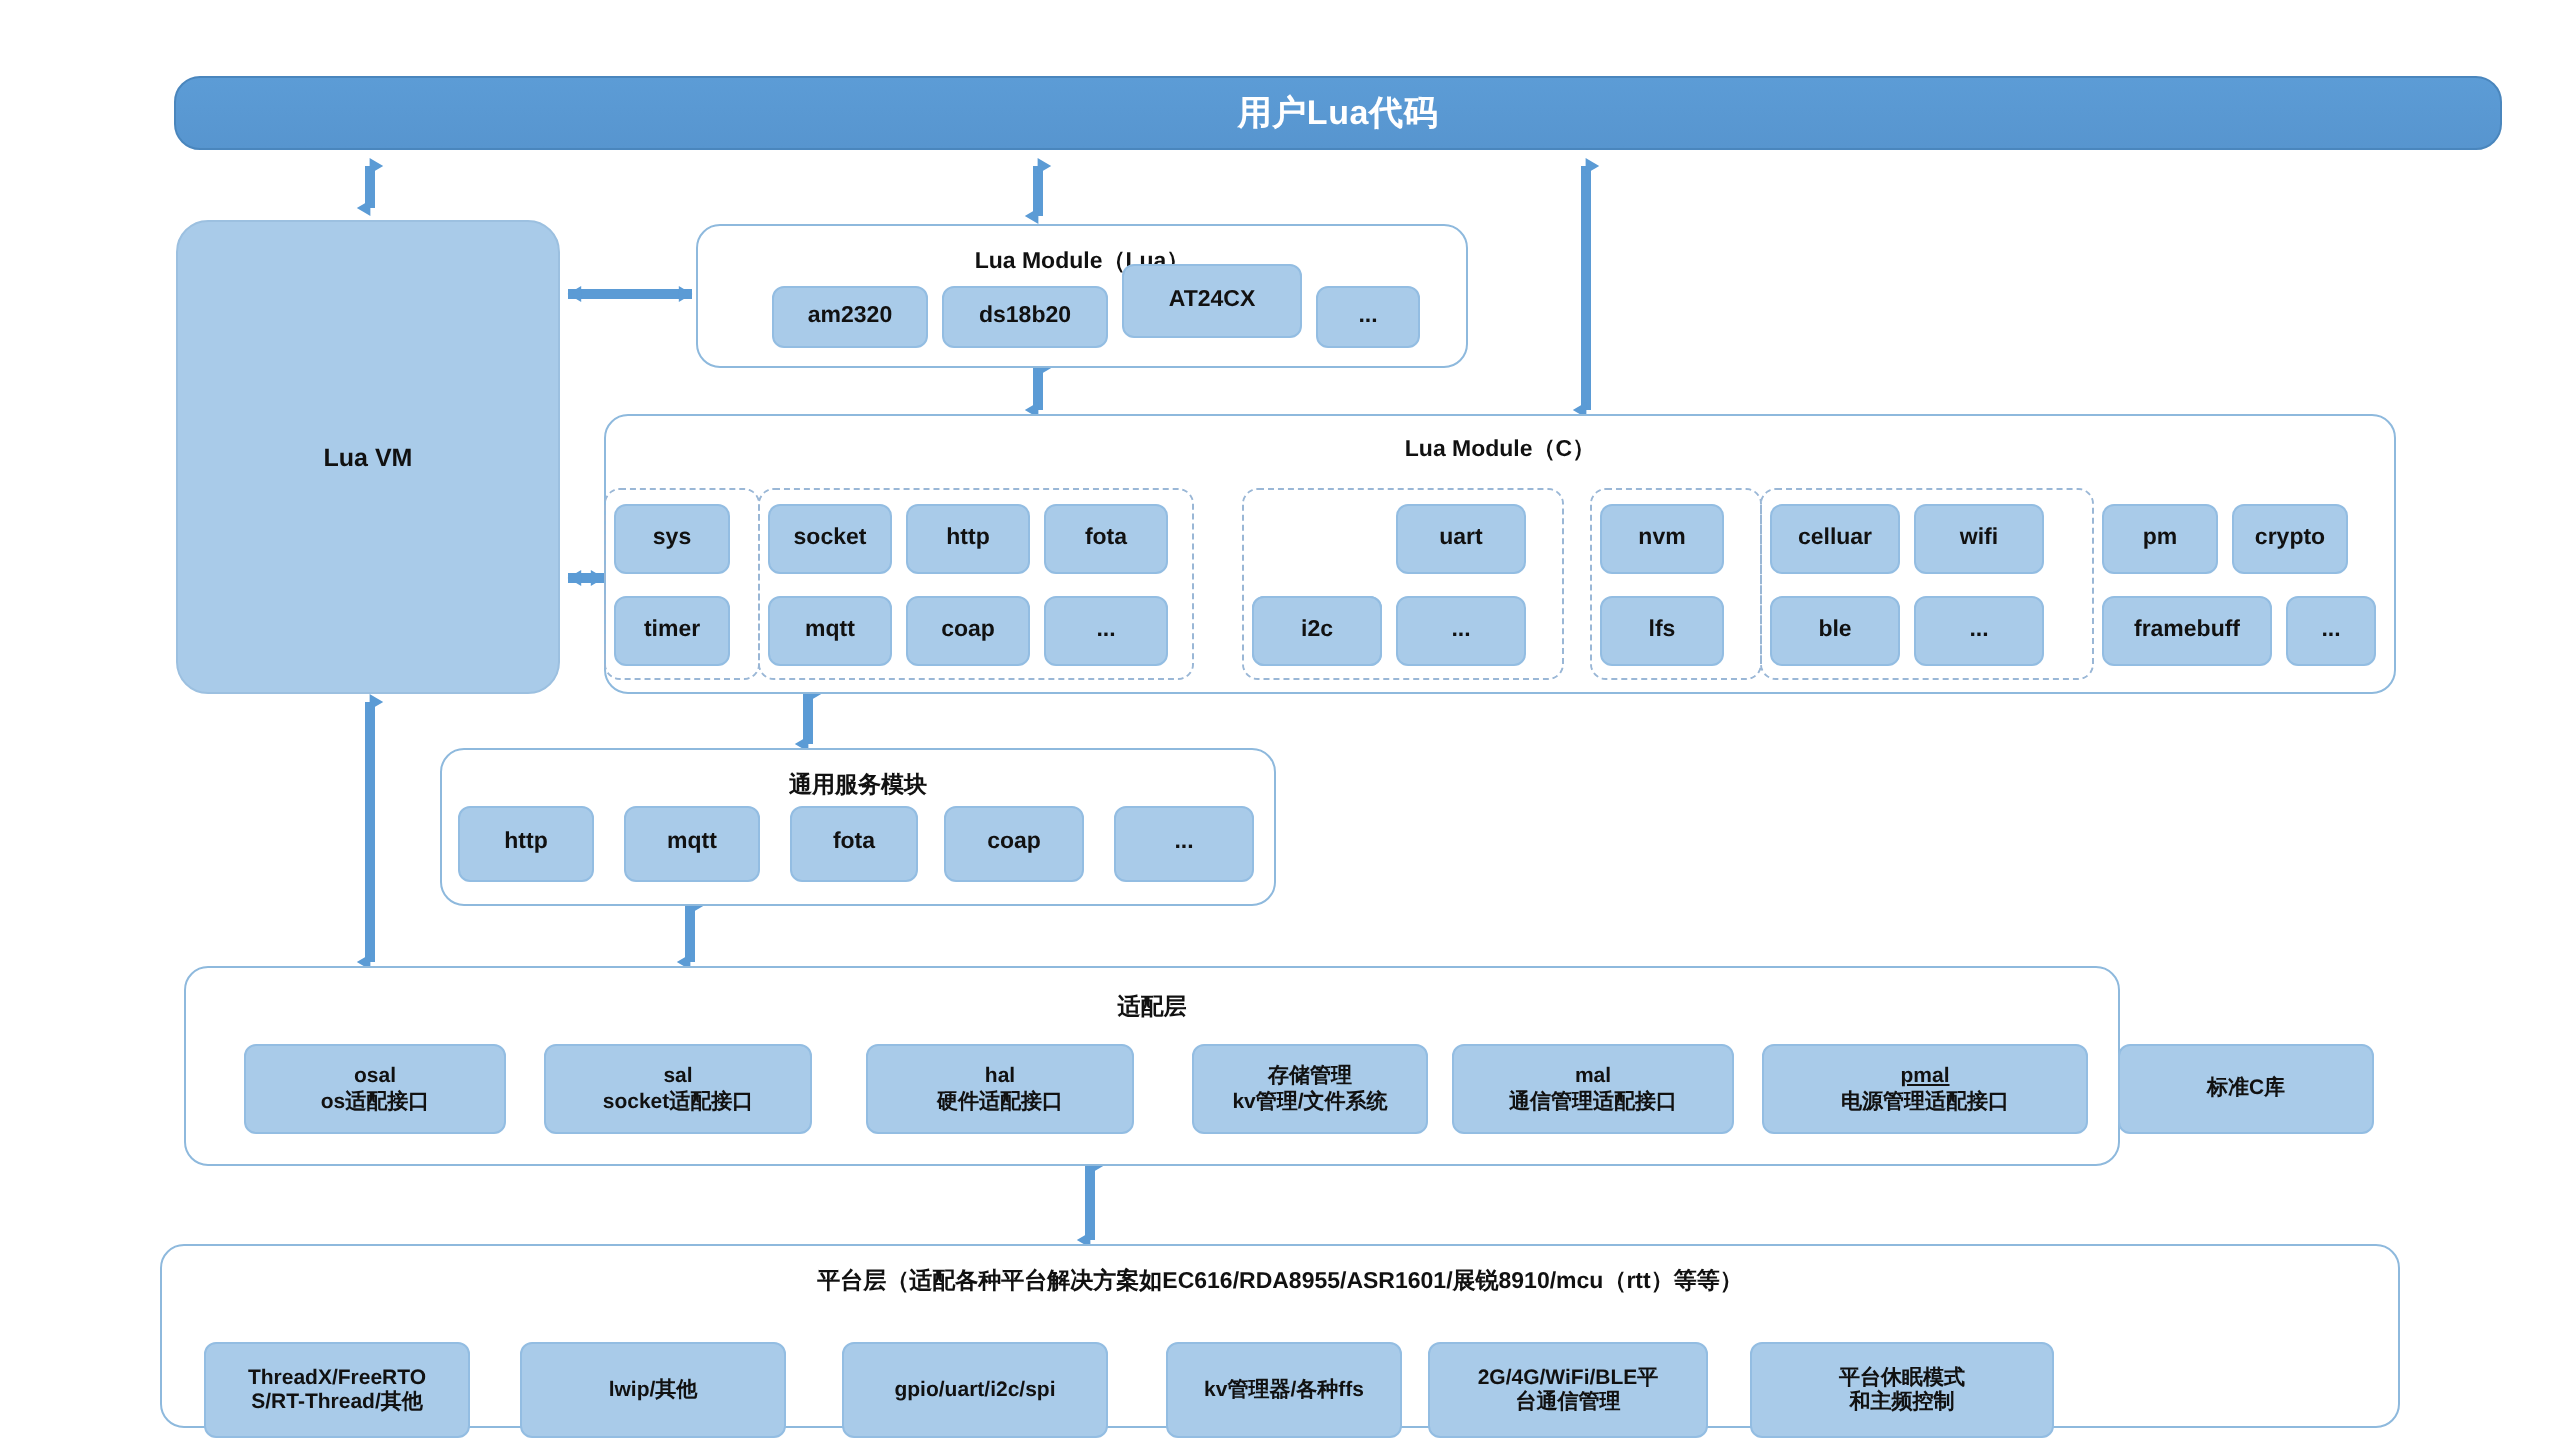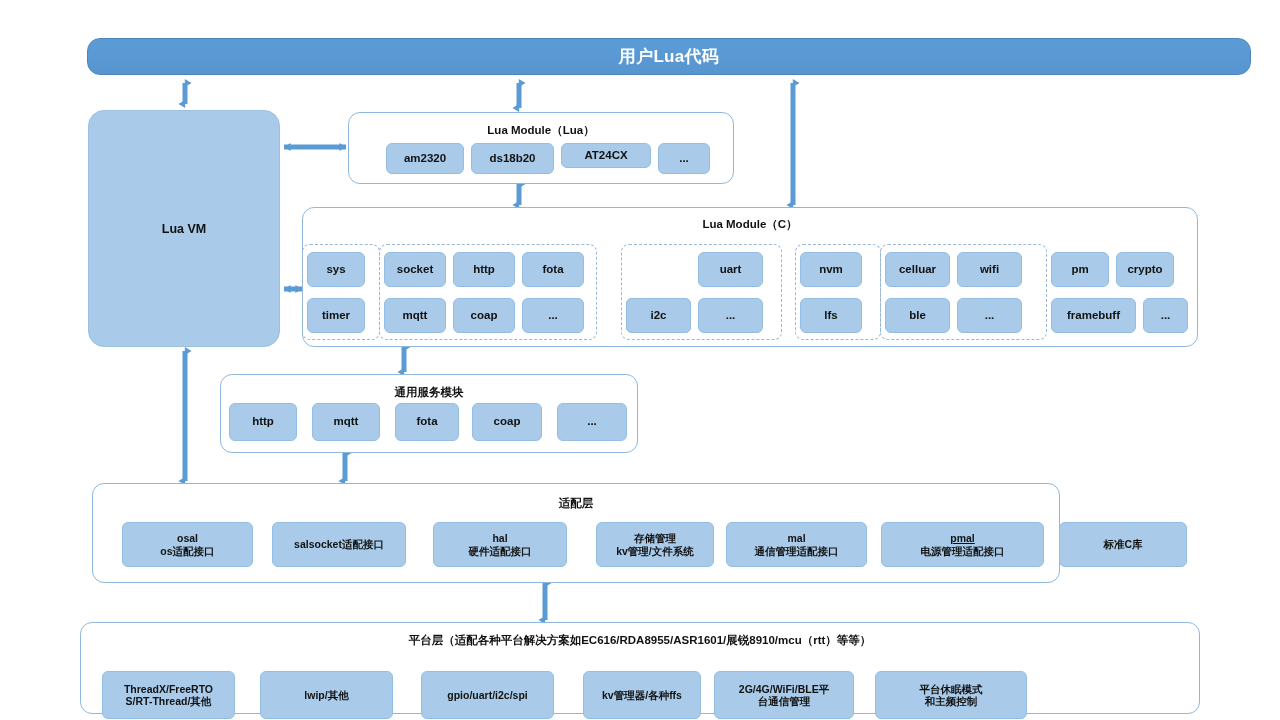--- a/index.html
+++ b/index.html
@@ -135,21 +135,21 @@
 
   <div class="abs container" style="left:348px; top:112px; width:386px; height:72px;">
     <div class="container-title" style="top:10px;">Lua Module（Lua）</div>
     <div id="lml-items" style="position:absolute; left:0; top:0; width:100%; height:100%;">
         <div class="abs chip" style="left: 37px; top: 30px; width: 78px; height: 31px;">
           <span>am2320</span>
         </div>
         <div class="abs chip" style="left: 122px; top: 30px; width: 83px; height: 31px;">
           <span>ds18b20</span>
         </div>
-        <div class="abs chip" style="left: 212px; top: 30px; width: 90px; height: 25px;">
+        <div class="abs chip" style="left: 212px; top: 19px; width: 90px; height: 37px;">
           <span>AT24CX</span>
         </div>
         <div class="abs chip" style="left: 309px; top: 30px; width: 52px; height: 31px;">
           <span>...</span>
         </div>
       </div>
   </div>
 
   <div class="abs container" style="left:302px; top:207px; width:896px; height:140px;">
     <div class="container-title" style="top:9px;">Lua Module（C）</div>
@@ -249,21 +249,21 @@
       </div>
   </div>
 
   <div class="abs container" style="left:92px; top:483px; width:968px; height:100px;">
     <div class="container-title" style="top:12px;">适配层</div>
     <div id="adapt-items" style="position:absolute; left:0; top:0; width:100%; height:100%;">
         <div class="abs chip two-line" style="left: 29px; top: 38px; width: 131px; height: 45px; flex-direction: column;">
           <span style="display: block;">osal</span>
           <span style="display: block;">os适配接口</span>
         </div>
-        <div class="abs chip two-line" style="left: 179px; top: 38px; width: 134px; height: 45px; flex-direction: row; align-items: center;">
+        <div class="abs chip two-line" style="left: 179px; top: 38px; width: 134px; height: 45px; flex-direction: column; align-items: center;">
           <span style="display: block;">sal</span>
           <span style="display: block;">socket适配接口</span>
         </div>
         <div class="abs chip two-line" style="left: 340px; top: 38px; width: 134px; height: 45px; flex-direction: column;">
           <span style="display: block;">hal</span>
           <span style="display: block; text-align: center;">硬件适配接口</span>
         </div>
         <div class="abs chip two-line" style="left: 503px; top: 38px; width: 118px; height: 45px; flex-direction: column;">
           <span style="display: block;">存储管理</span>
           <span style="display: block;">kv管理/文件系统</span>

